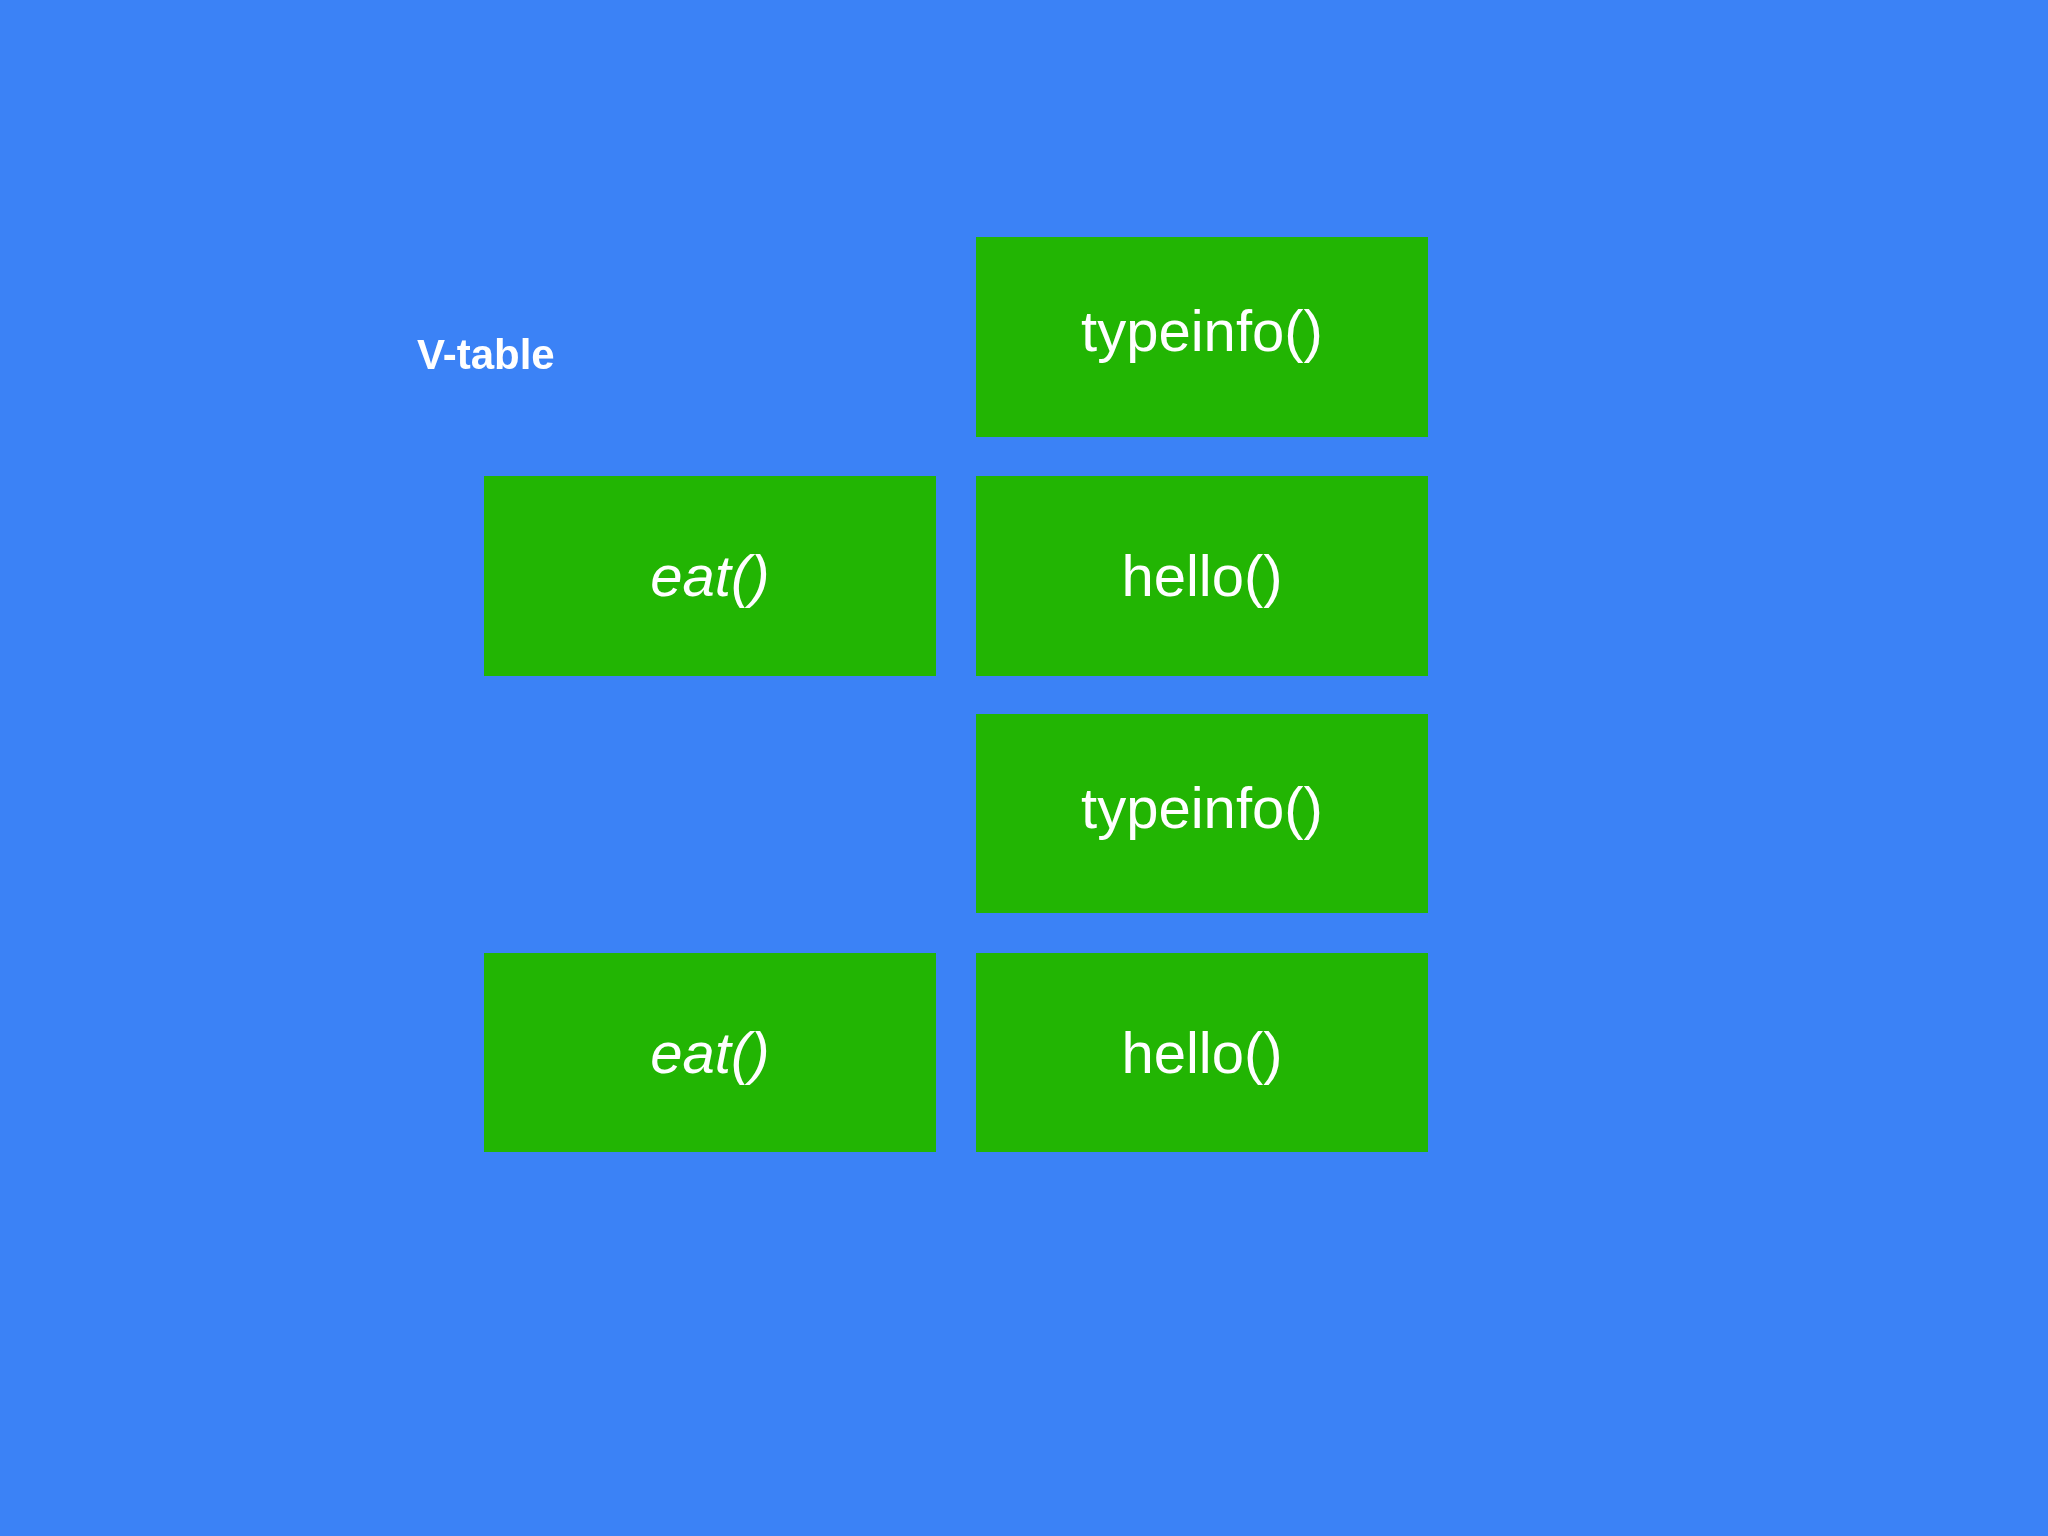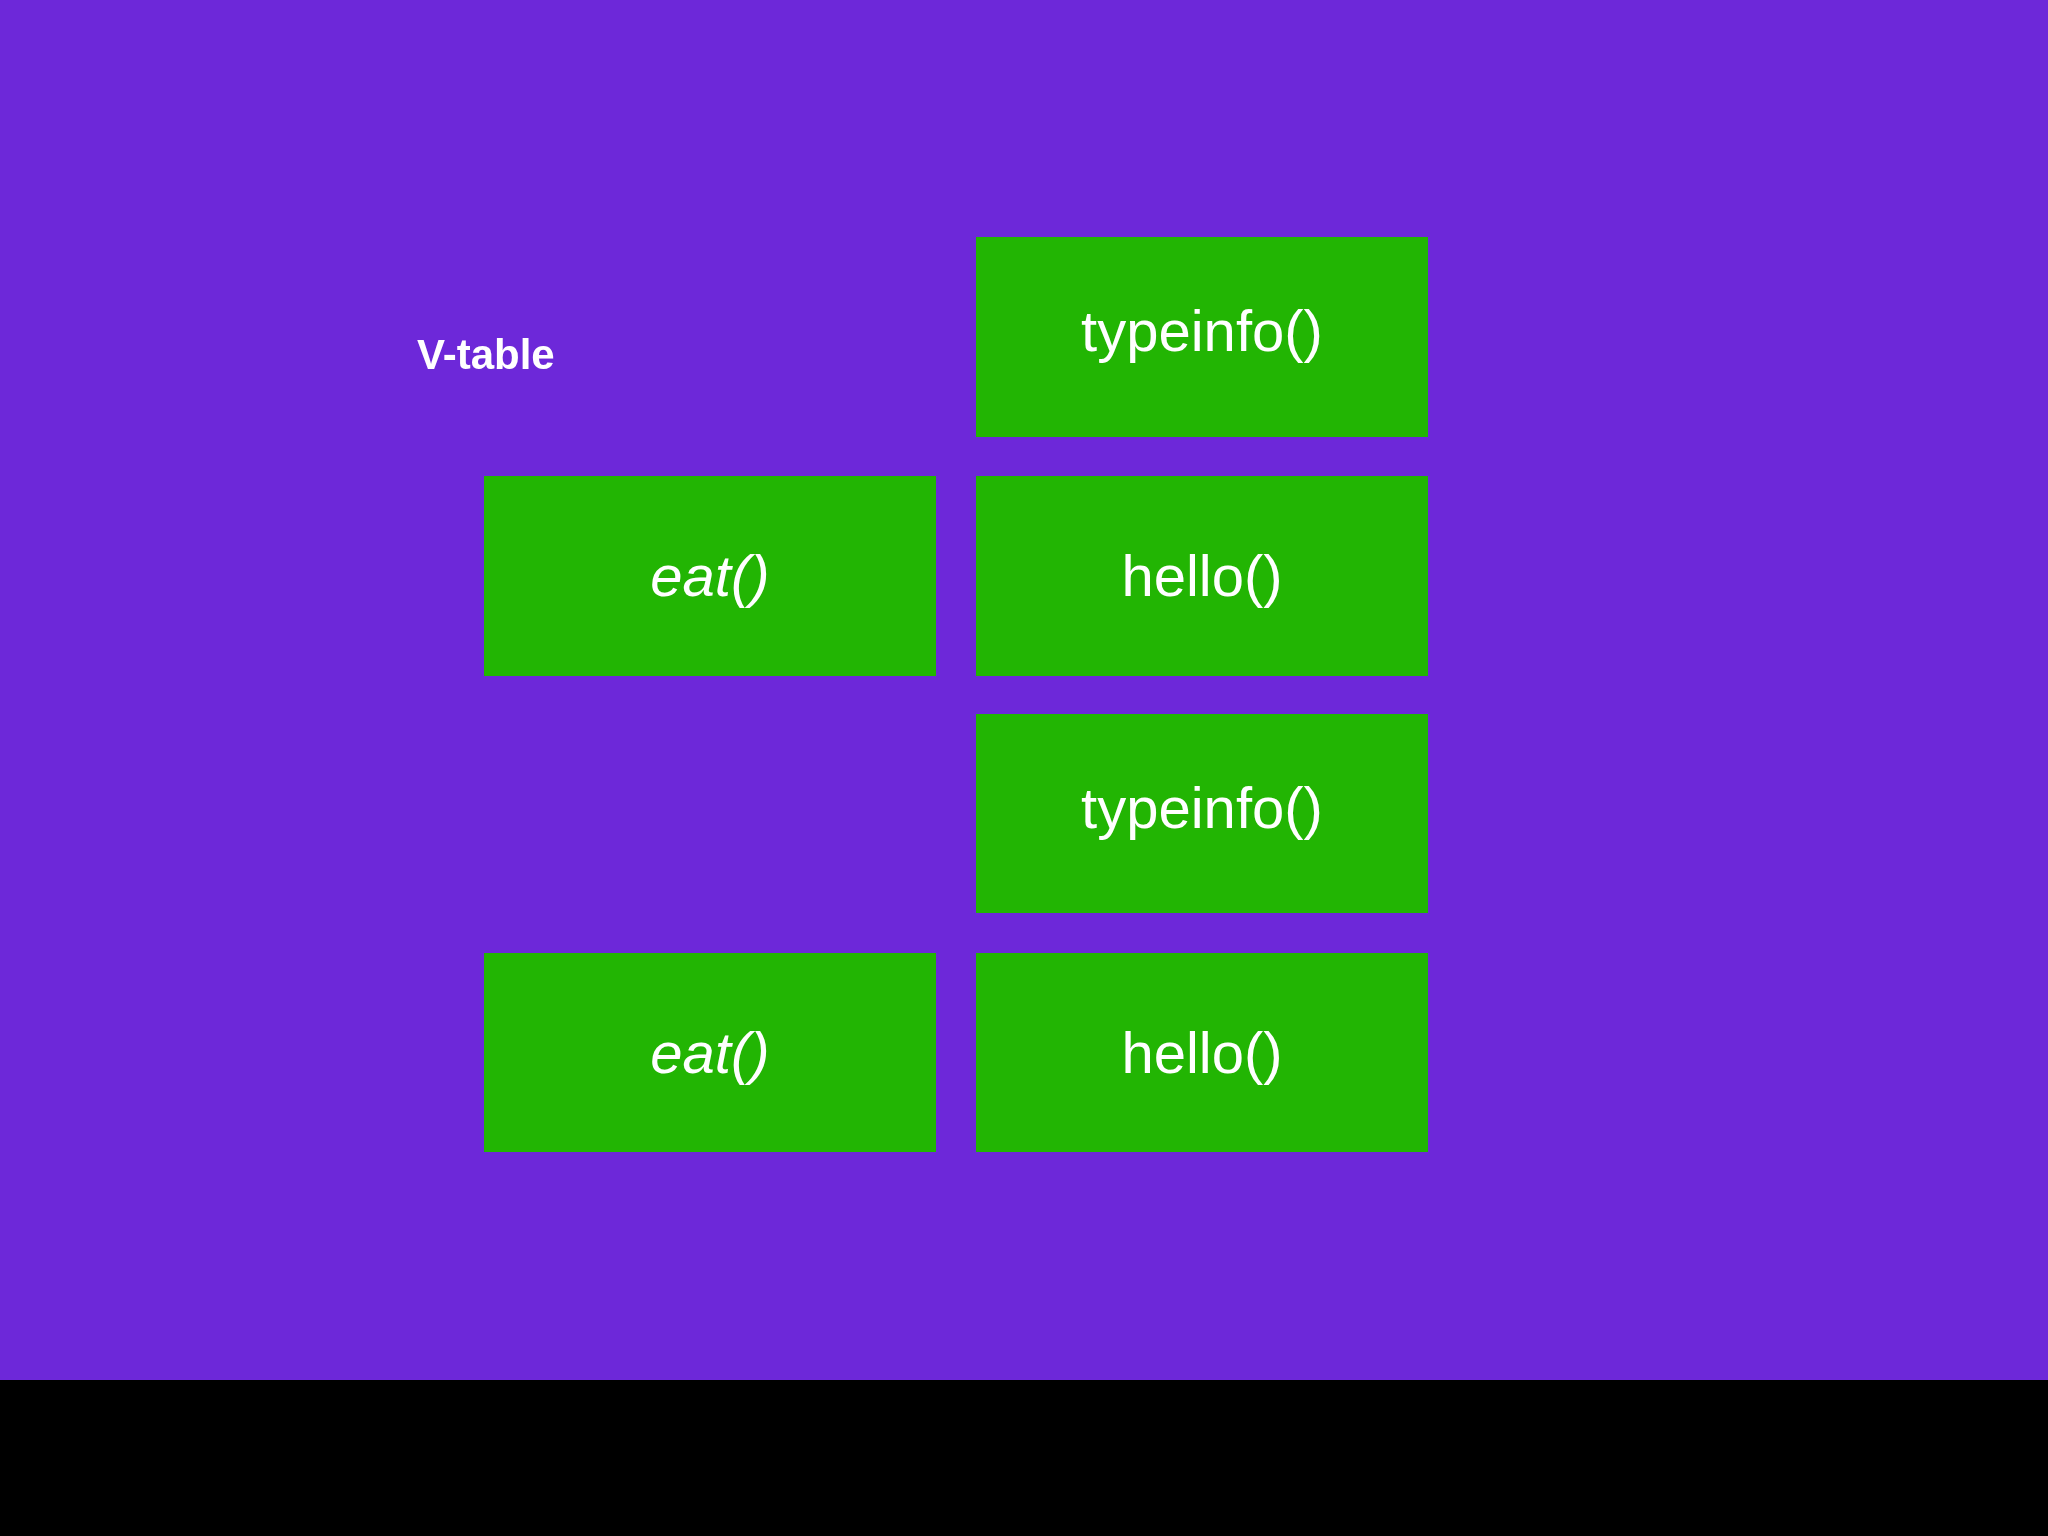--- a/index.html
+++ b/index.html
@@ -9,22 +9,22 @@
   }
   body {
     width: 2048px;
     height: 1536px;
     overflow: hidden;
     font-family: "Liberation Sans", sans-serif;
   }
   #slide {
     position: relative;
     width: 2048px;
-    height: 1380px;
-    background: #6d28d9;
+    height: 1536px;
+    background: #3b82f6;
   }
   .vtable-label {
     position: absolute;
     left: 417px;
     top: 334px;
     font-family: "Liberation Sans", sans-serif;
     font-size: 42px;
     font-weight: bold;
     color: #ffffff;
     letter-spacing: 0px;

